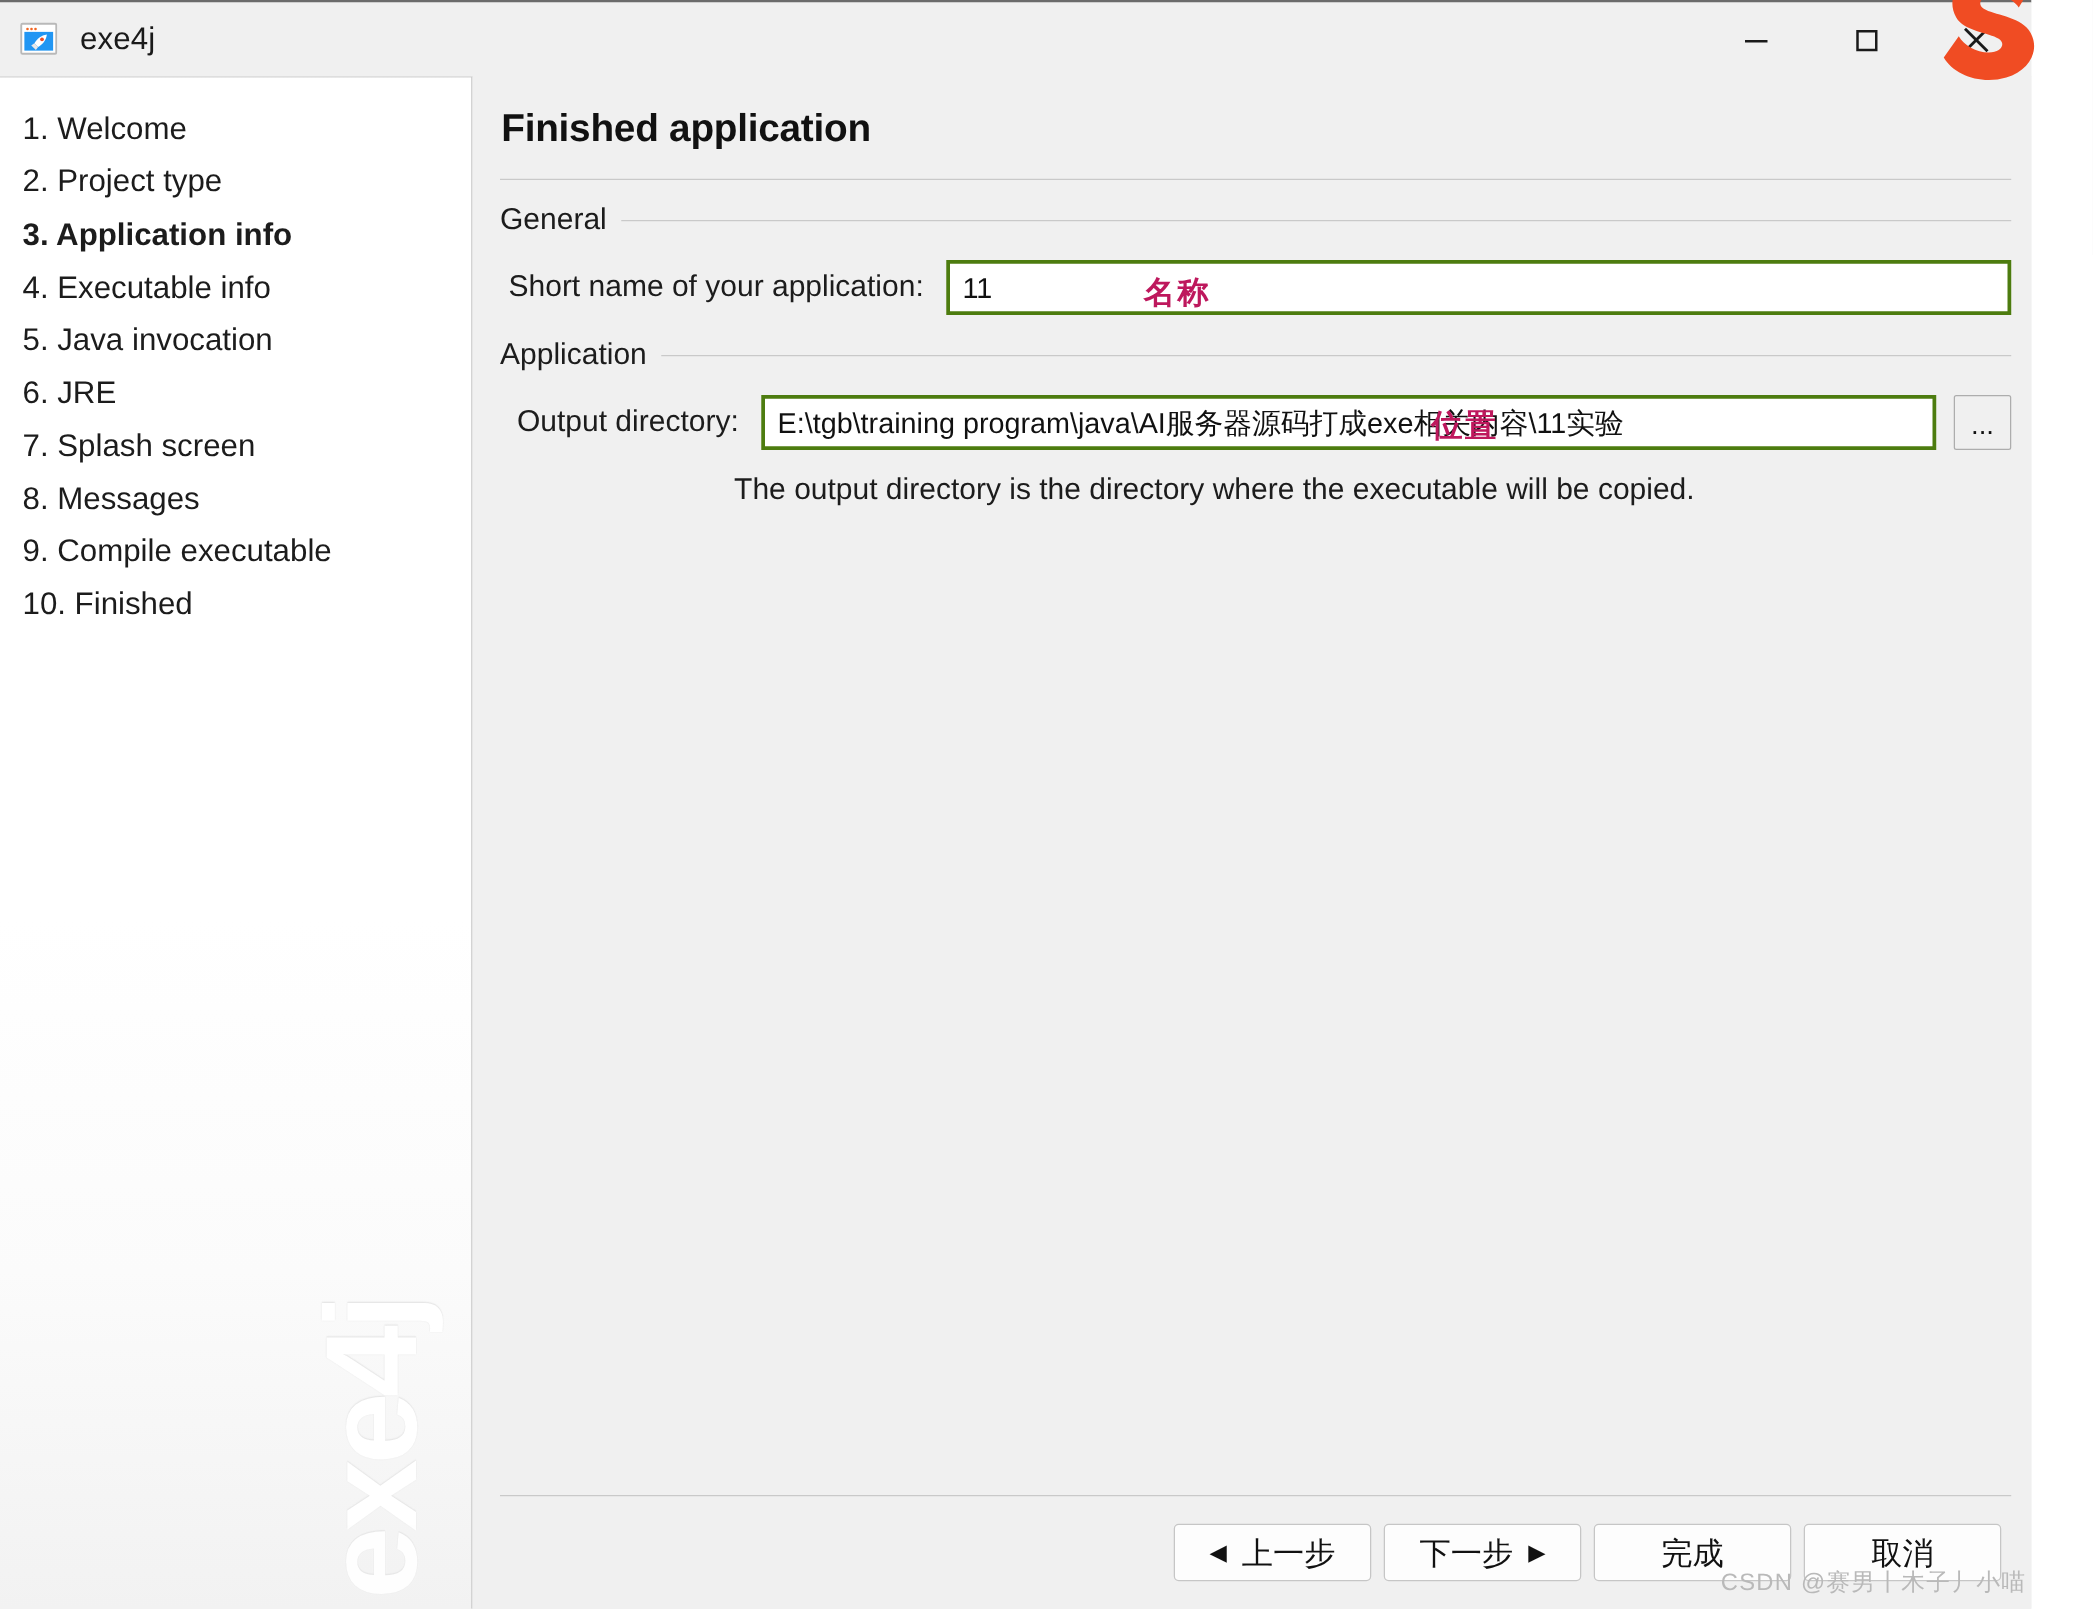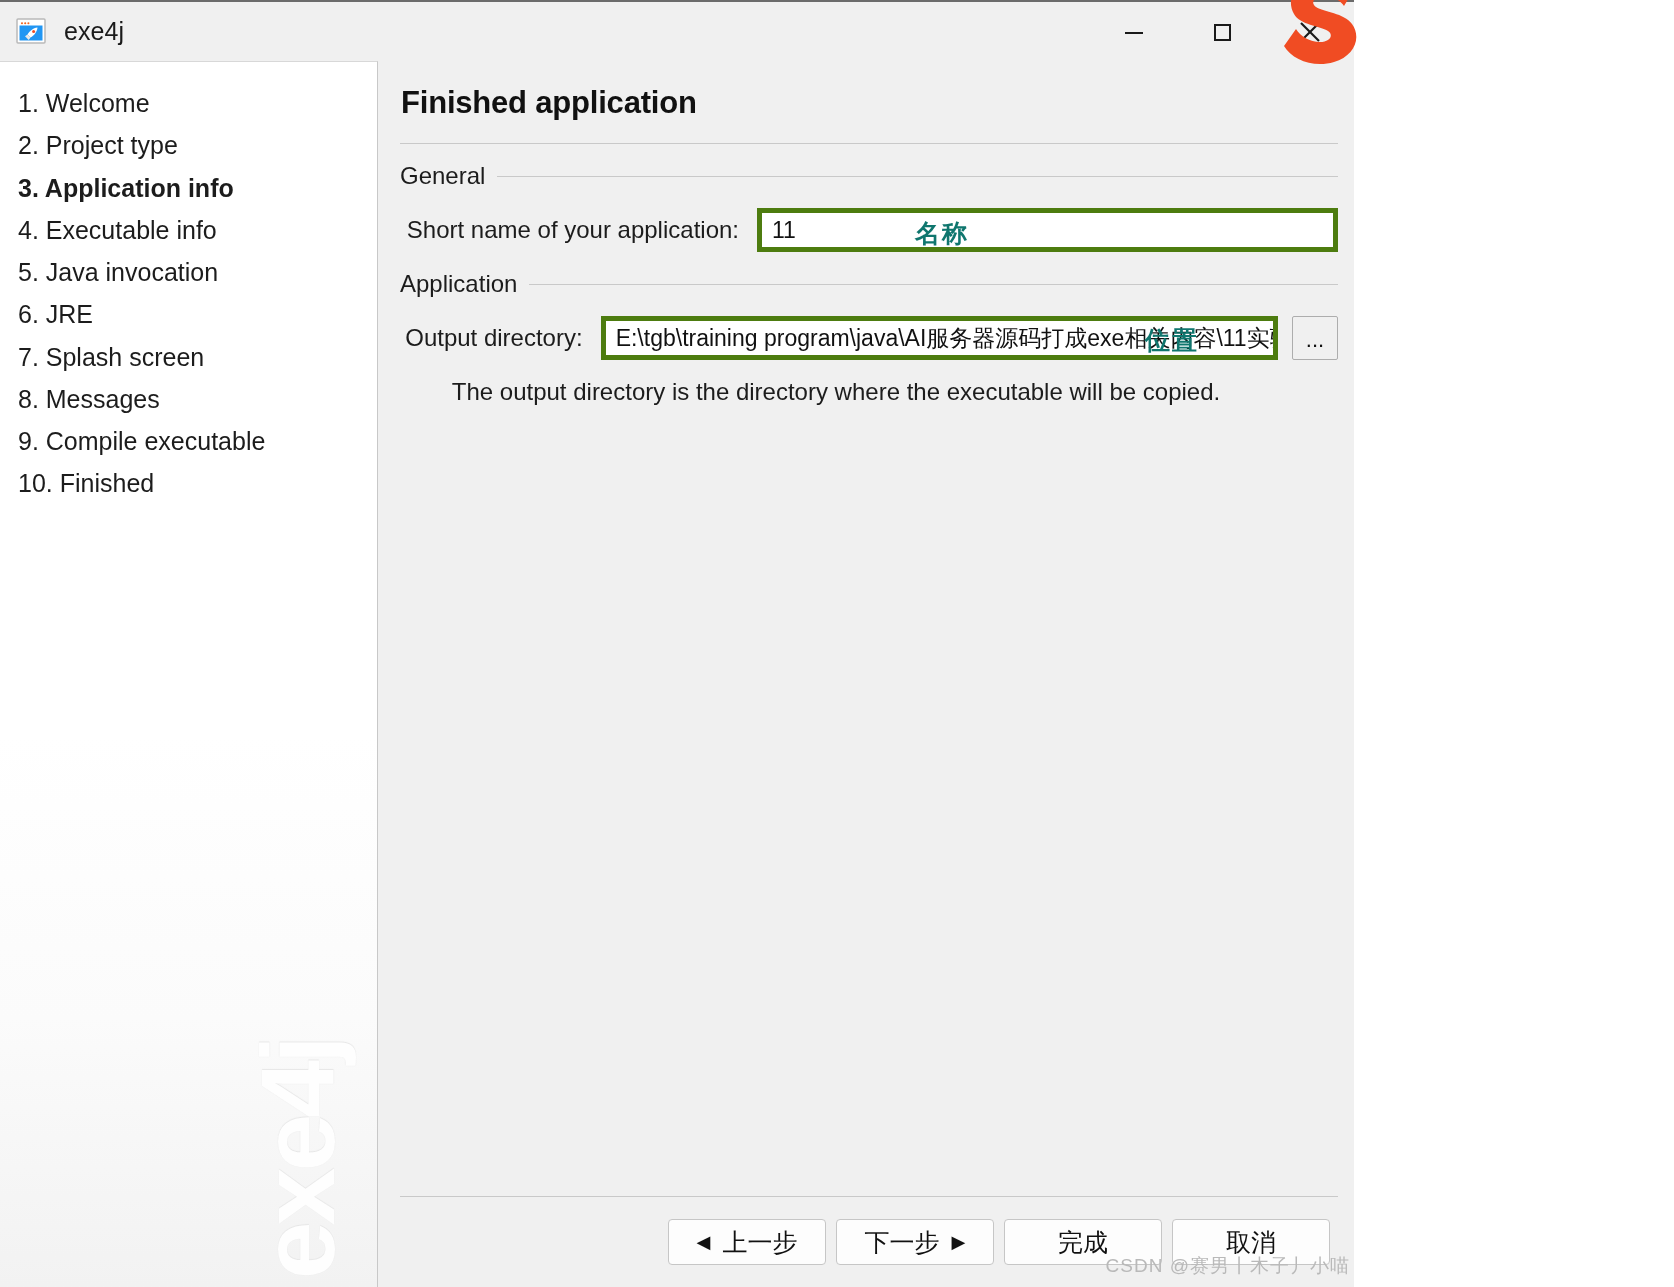--- a/index.html
+++ b/index.html
@@ -7,21 +7,21 @@
   html, body {
     width: 1674px;
     height: 1287px;
     overflow: hidden;
     background: #ffffff;
     font-family: "Liberation Sans", sans-serif;
   }
 
   #app-window {
     position: relative;
-    width: 1354px;
+    width: 1625px;
     height: 1287px;
     background: #f0f0f0;
     border-top: 2px solid #6b6b6b;
     display: flex;
     flex-direction: column;
   }
 
   
   #title-bar {
     position: relative;
@@ -179,21 +179,21 @@
     color: #1c1c1c;
     text-align: right;
     white-space: nowrap;
     padding-right: 18px;
   }
   #short-name-label { width: 357px; }
   #output-dir-label { width: 209px; }
 
   .text-input {
     background: #ffffff;
-    border: 5px solid #4d7c0f;
+    border: 3px solid #4d7c0f;
     height: 44px;
     font-size: 23px;
     color: #111111;
     font-family: "Liberation Sans", sans-serif;
     padding: 0 10px;
     display: flex;
     align-items: center;
     white-space: nowrap;
     overflow: hidden;
     cursor: text;
@@ -224,21 +224,21 @@
     font-size: 24px;
     color: #1c1c1c;
     text-align: center;
     margin-top: 18px;
     padding-right: 66px;
   }
 
   
   .annotation {
     position: absolute;
-    color: #0f766e;
+    color: #be185d;
     font-weight: bold;
     font-size: 25px;
     letter-spacing: 2px;
     pointer-events: none;
     user-select: none;
     white-space: nowrap;
   }
   #annotation-name { left: 515px; top: 9px; }
   #annotation-location { left: 745px; top: 8px; }
 

